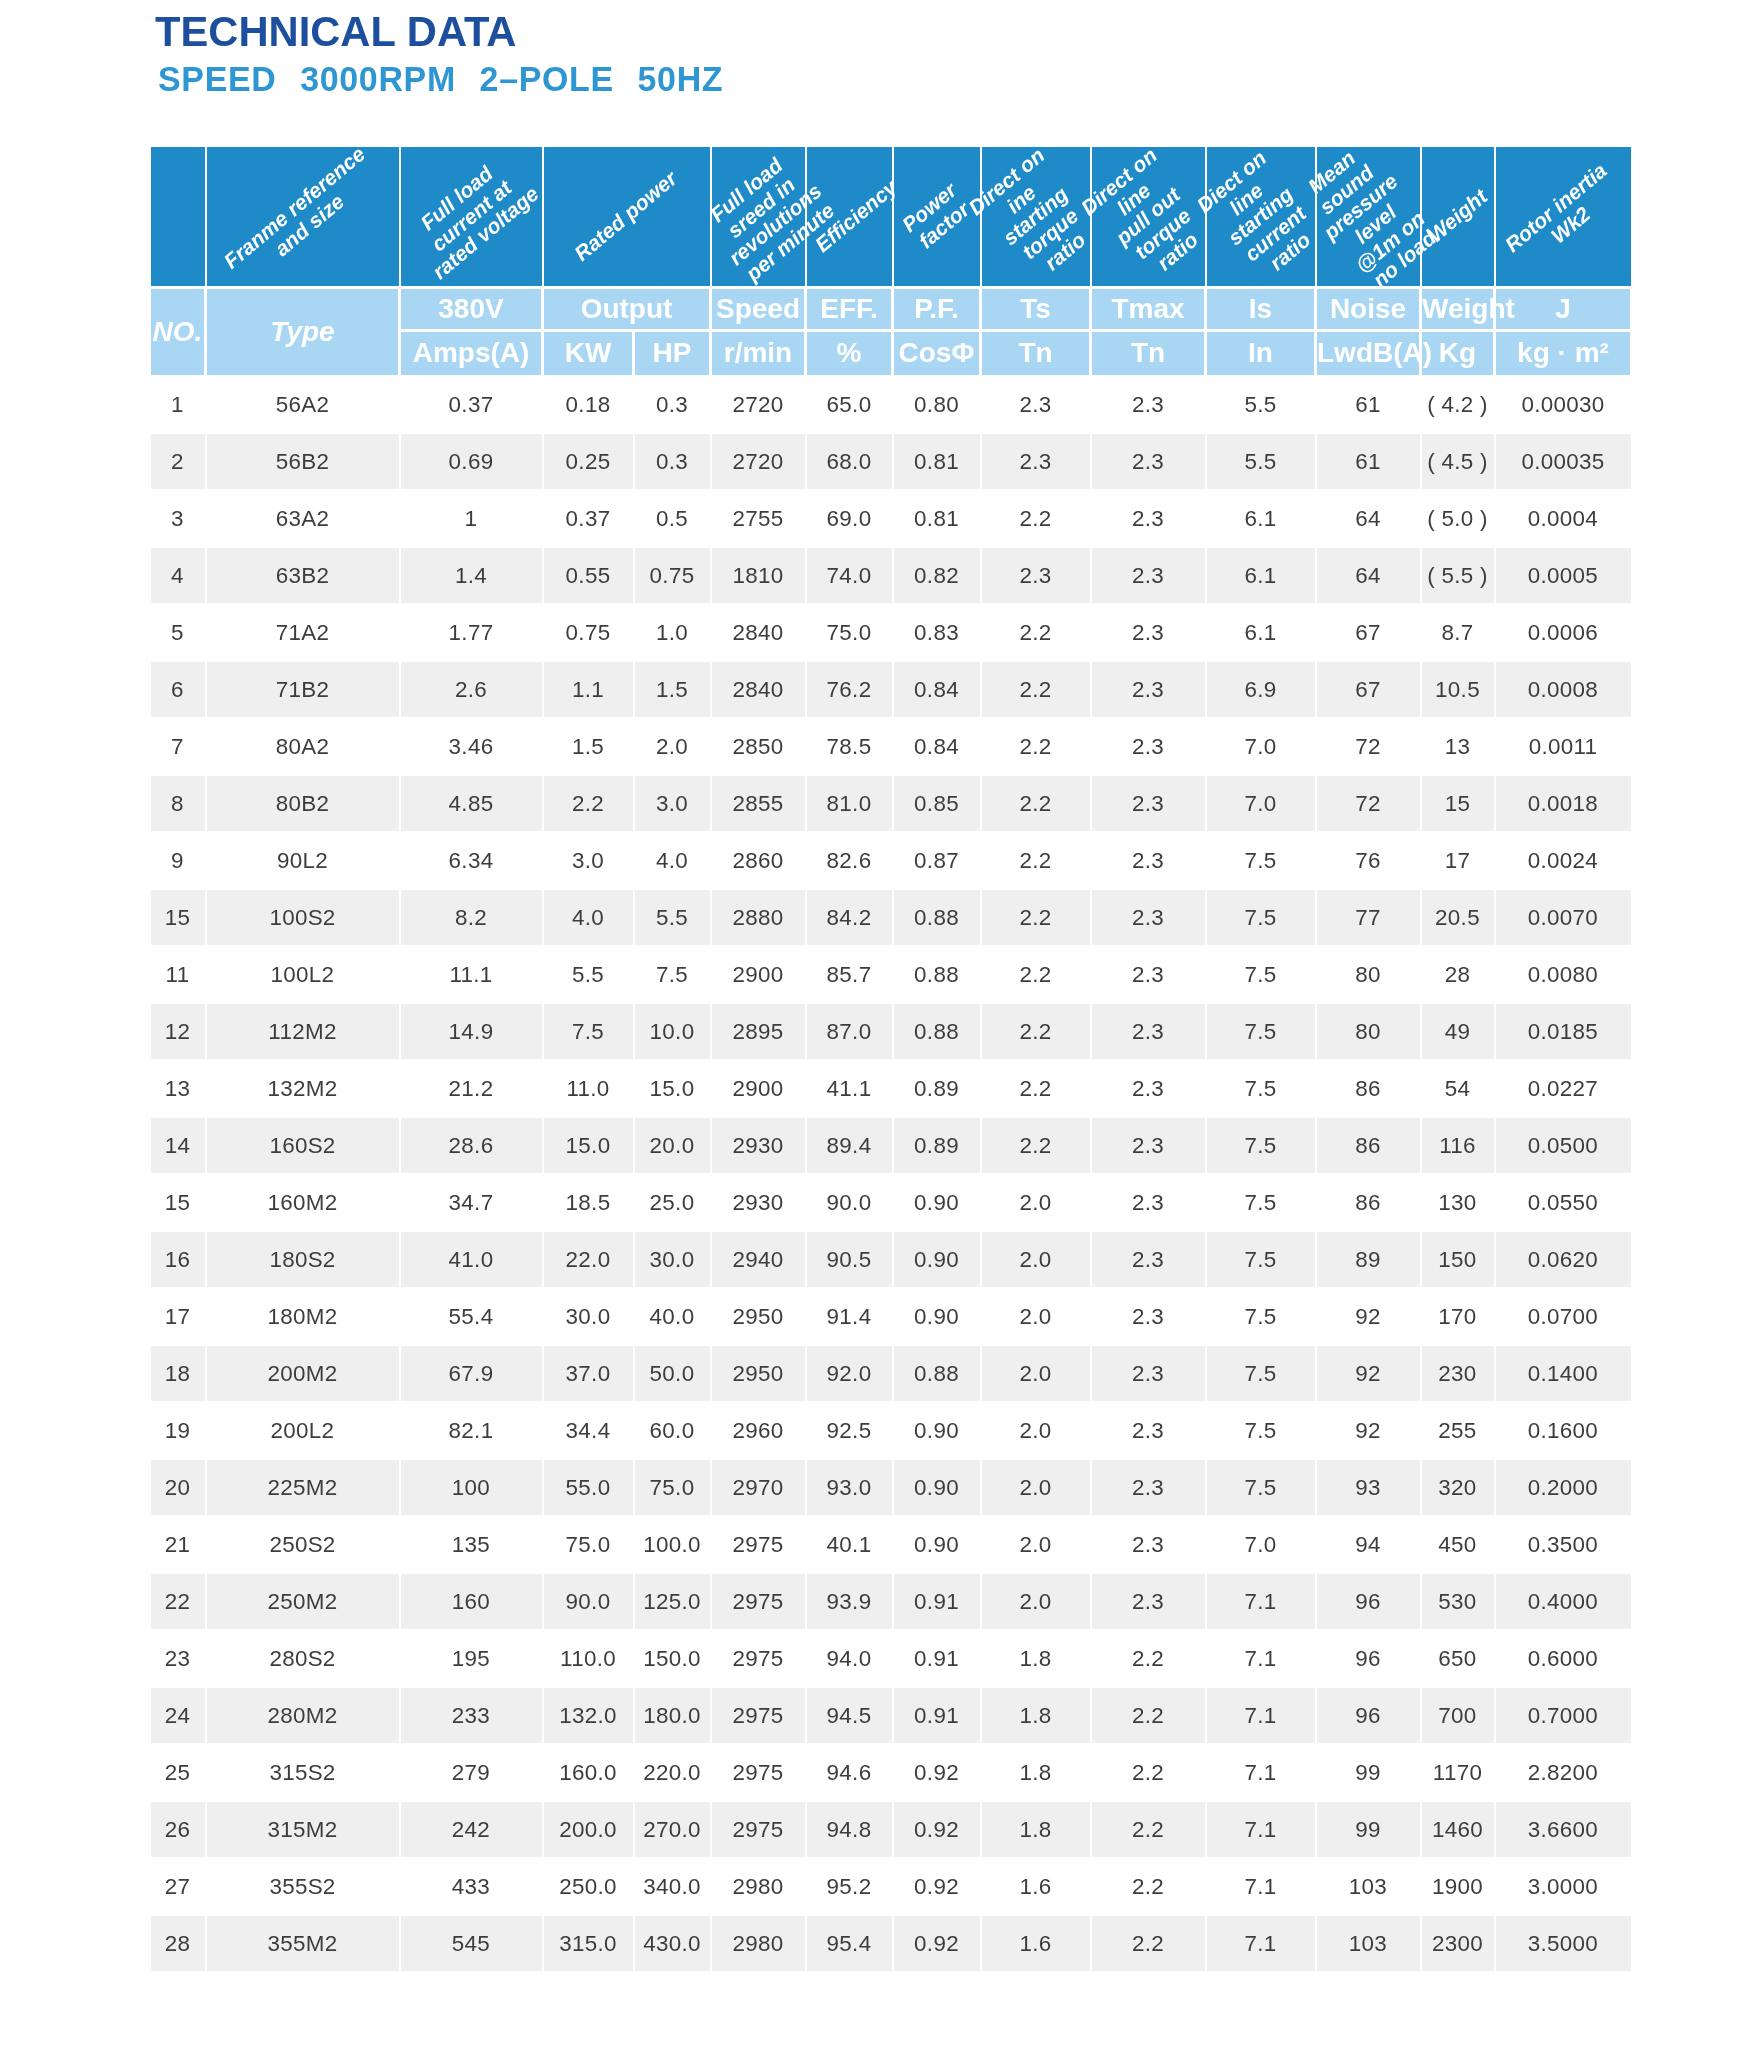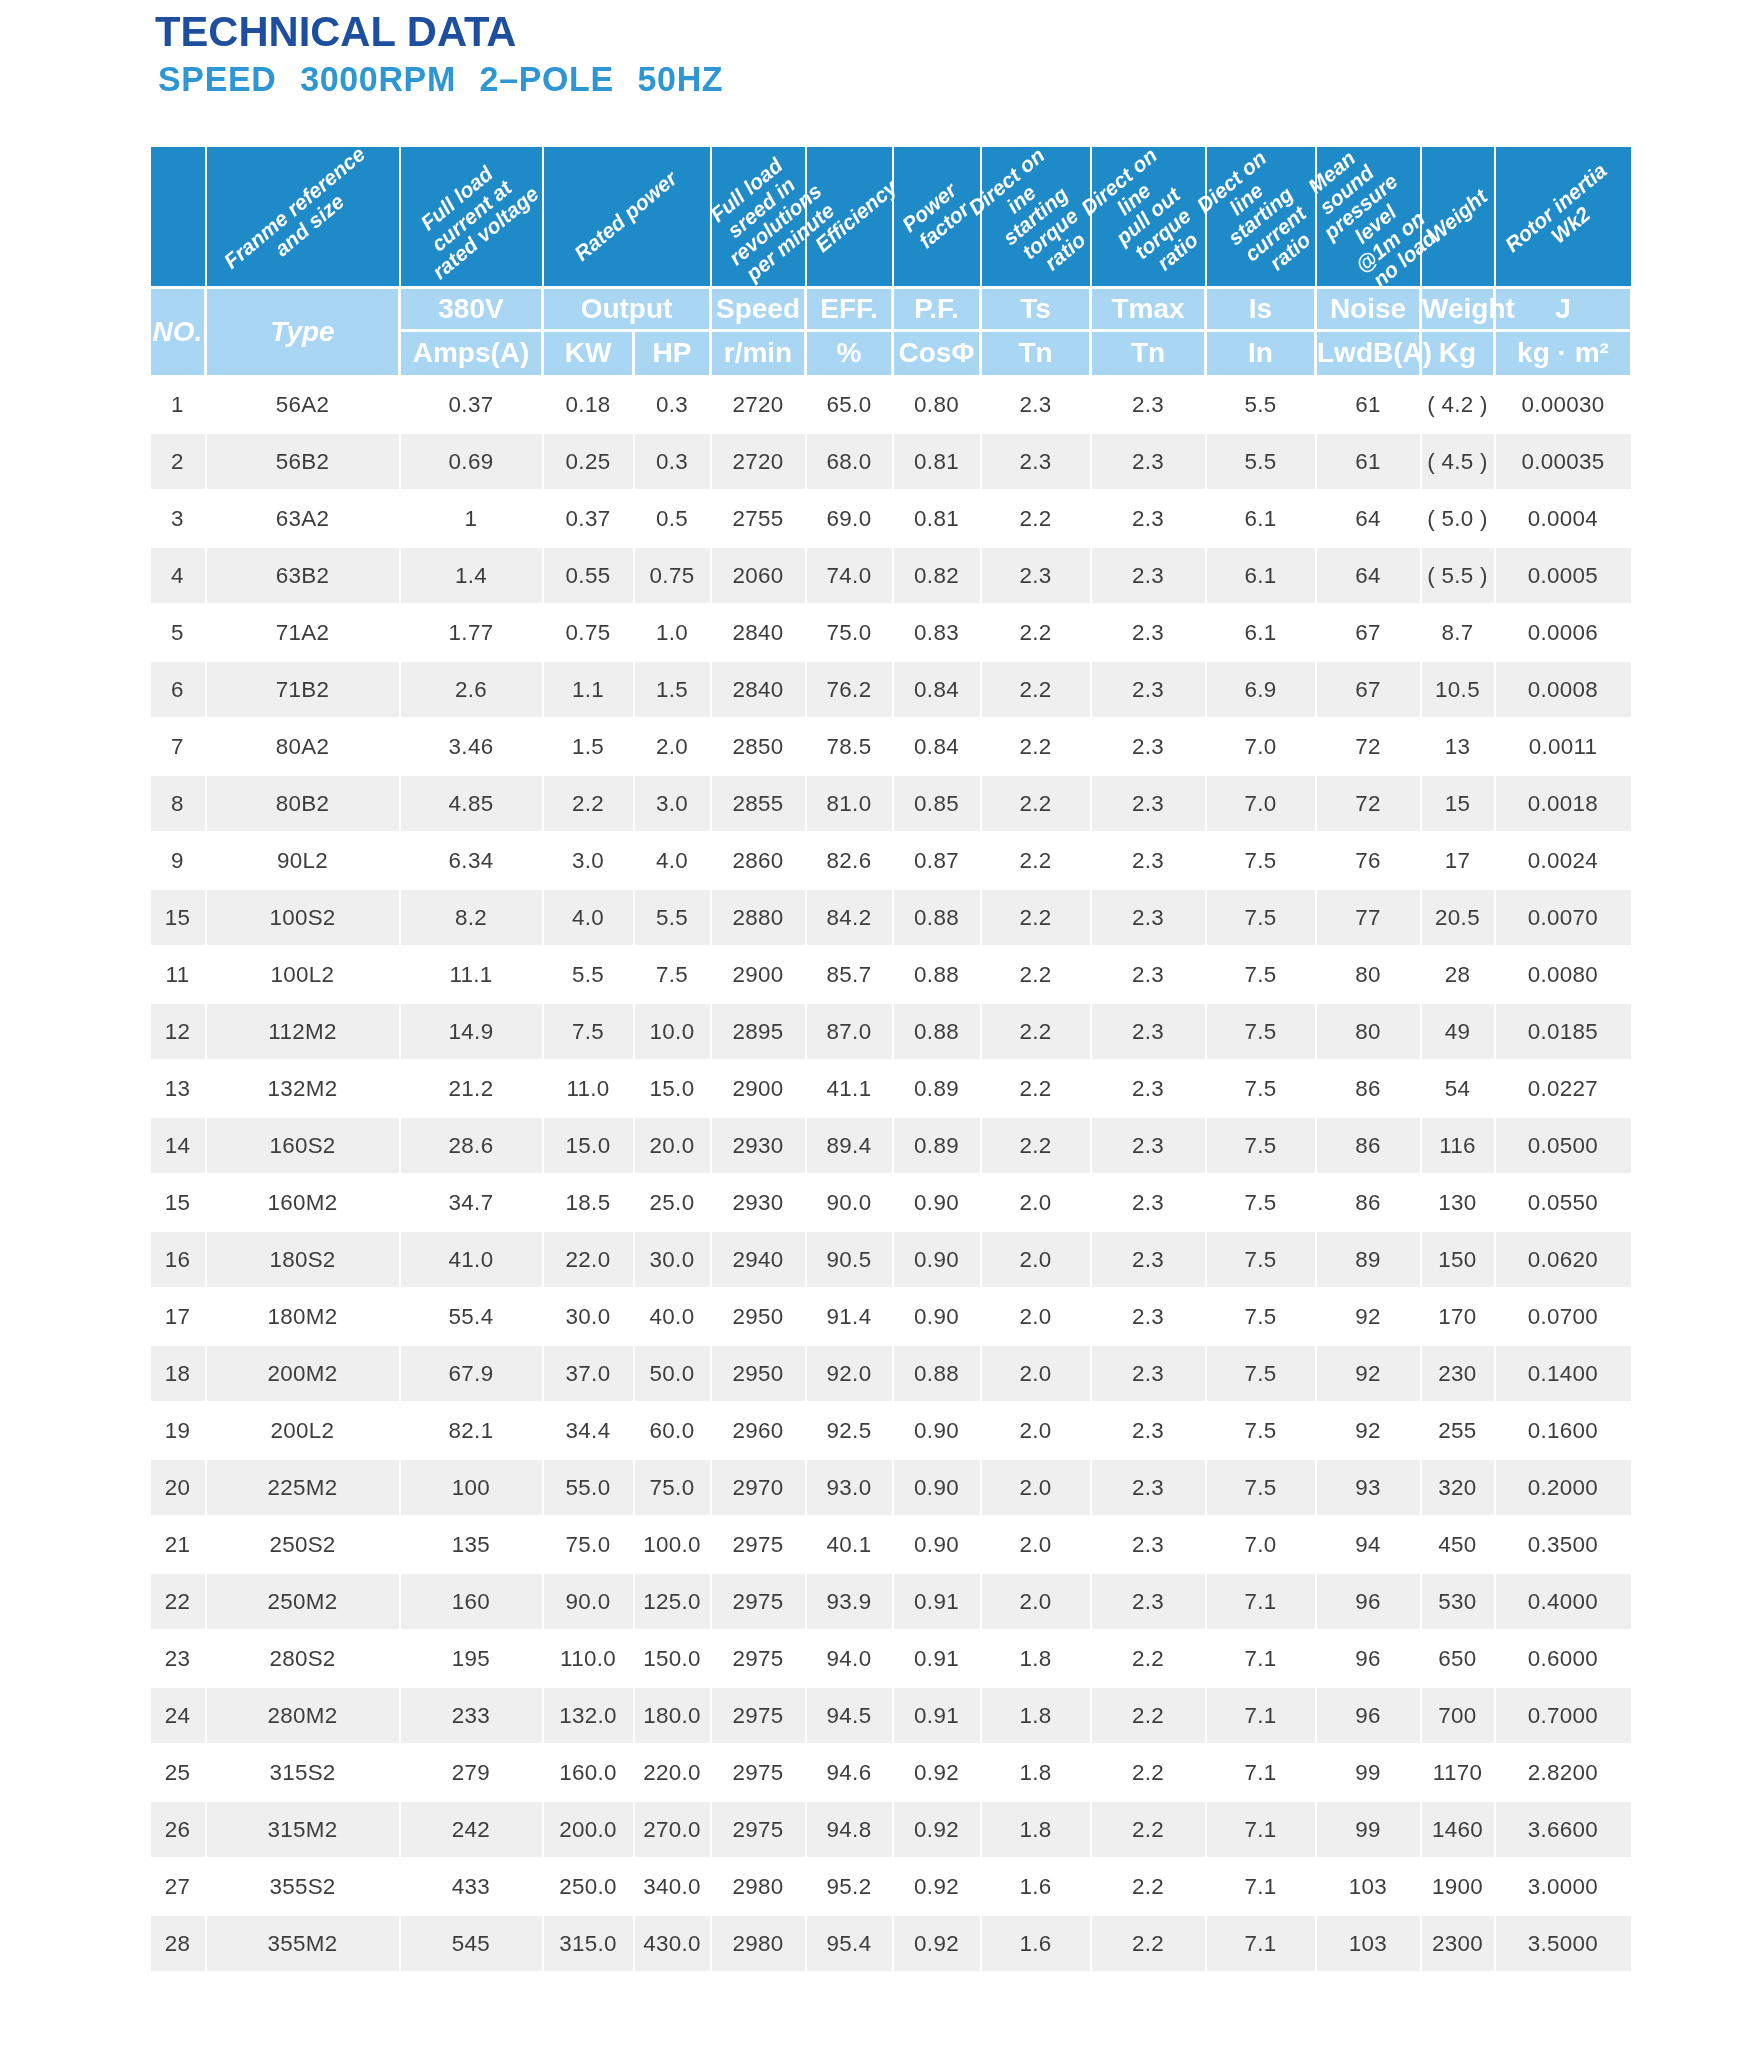--- a/index.html
+++ b/index.html
@@ -200,21 +200,21 @@
         <td>64</td>
         <td>( 5.0 )</td>
         <td>0.0004</td>
       </tr>
       <tr class="even">
         <td>4</td>
         <td>63B2</td>
         <td>1.4</td>
         <td>0.55</td>
         <td>0.75</td>
-        <td>2060</td>
+        <td>1810</td>
         <td>74.0</td>
         <td>0.82</td>
         <td>2.3</td>
         <td>2.3</td>
         <td>6.1</td>
         <td>64</td>
         <td>( 5.5 )</td>
         <td>0.0005</td>
       </tr>
       <tr class="odd">

